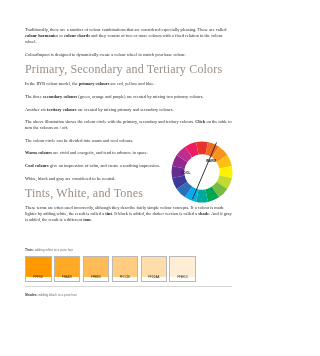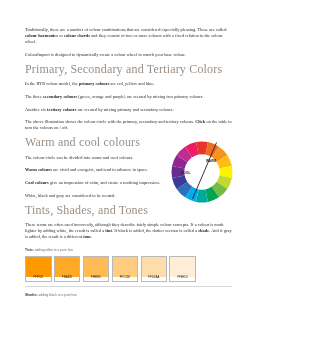--- a/index.html
+++ b/index.html
@@ -140,30 +140,29 @@
 
     <p class="body">ColourImpact is designed to dynamically create a colour wheel to match your base colour.</p>
 
     <h2 class="heading">Primary, Secondary and Tertiary Colors</h2>
 
     <p class="body">In the RYB colour model, the <b>primary colours</b> are red, yellow and blue.</p>
     <p class="body">The three <b>secondary colours</b> (green, orange and purple) are created by mixing two primary colours.</p>
     <p class="body">Another six <b>tertiary colours</b> are created by mixing primary and secondary colours.</p>
     <p class="body">The above illustration shows the colour circle with the primary, secondary and tertiary colours. <b>Click</b> on the table to turn the colours on / off.</p>
 
-    <h2 class="heading">Warm and cool colours</h2>
 
     <div class="warm-text">
       <p class="body">The colour circle can be divided into warm and cool colours.</p>
       <p class="body"><b>Warm colours</b> are vivid and energetic, and tend to advance in space.</p>
       <p class="body"><b>Cool colours</b> give an impression of calm, and create a soothing impression.</p>
       <p class="body">White, black and gray are considered to be neutral.</p>
     </div>
 
-    <h2 class="heading">Tints, Shades, and Tones</h2>
+    <h2 class="heading">Tints, White, and Tones</h2>
 
     <p class="body">These terms are often used incorrectly, although they describe fairly simple colour concepts. If a colour is made lighter by adding white, the result is called a <b>tint</b>. If black is added, the darker version is called a <b>shade</b>. And if gray is added, the result is a different <b>tone</b>.</p>
 
   </div>
 
   <div class="wheel-wrap">
     <svg class="wheel-svg" viewBox="0 0 64 64">
       <g id="wheel-segments">
           <path d="M 26.049745178508097 2.0860489477014674 A 30.5 30.5 0 0 1 37.95025482149191 2.086048947701471 L 35.41408063528225 14.836257592943468 A 17.5 17.5 0 0 0 28.58591936471776 14.836257592943465 Z" fill="#e8332a"></path>
           <path d="M 37.95025482149191 2.086048947701471 A 30.5 30.5 0 0 1 48.94489210709787 6.640176824772372 L 41.72247907784304 17.44928178470546 A 17.5 17.5 0 0 0 35.41408063528225 14.836257592943468 Z" fill="#ee6b22"></path>

